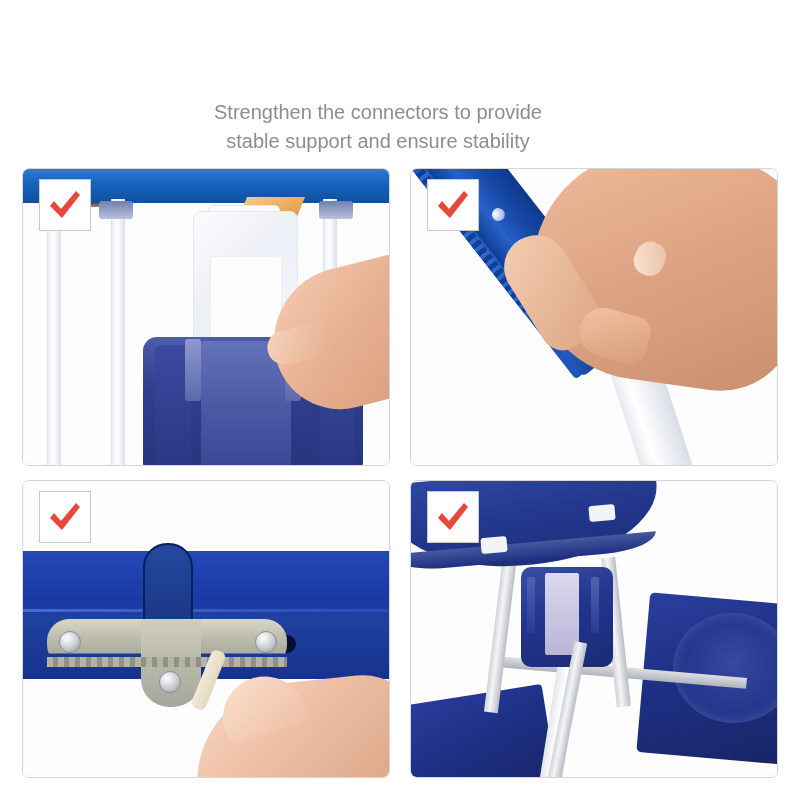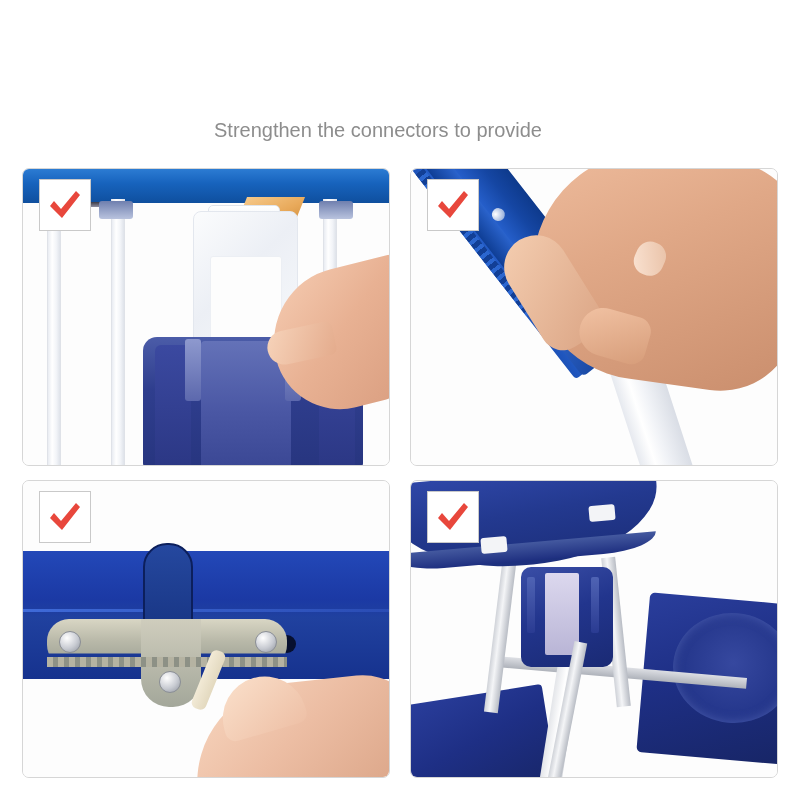--- a/index.html
+++ b/index.html
@@ -23,21 +23,21 @@
     font-weight: 700;
     letter-spacing: 0.5px;
     line-height: 1;
     white-space: nowrap;
     font-family: "Liberation Sans", sans-serif;
     transform: scaleX(0.97);
   }
 
   
   .subtitle {
-    position: absolute; left: 0; top: 116px; width: 756px;
+    position: absolute; left: 0; top: 98px; width: 756px;
     text-align: center;
     color: #8d8d8d;
     font-size: 20px;
     font-weight: 400;
     line-height: 1.45;
     font-family: "Liberation Sans", sans-serif;
   }
   .subtitle .line { display: block; }
 
   
@@ -375,20 +375,21 @@
   }
 </style>
 </head>
 <body>
 
 <div id="page">
 
 
   <div class="subtitle">
     <span class="line">Strengthen the connectors to provide</span>
+    <span class="line">stable support and ensure stability</span>
   </div>
 
   <div class="grid">
 
     <div class="panel">
       <div class="photo">
         <div class="p1-topbar"></div>
         <div class="p1-post a"></div>
         <div class="p1-post b"></div>
         <div class="p1-post c"></div>

